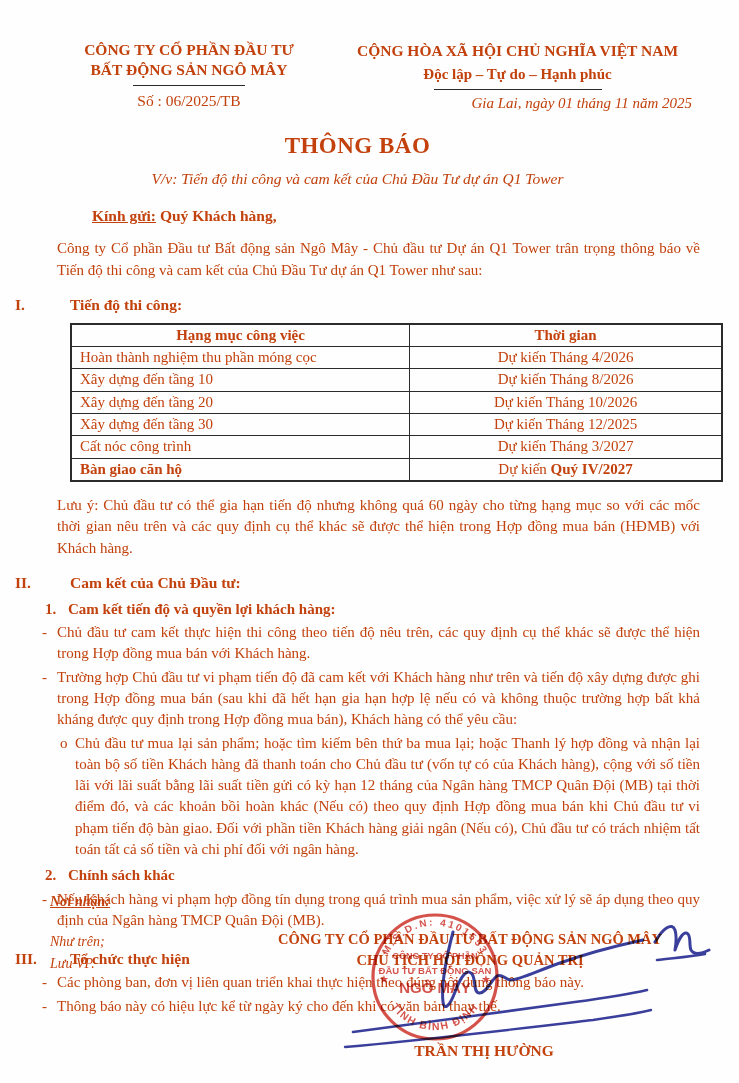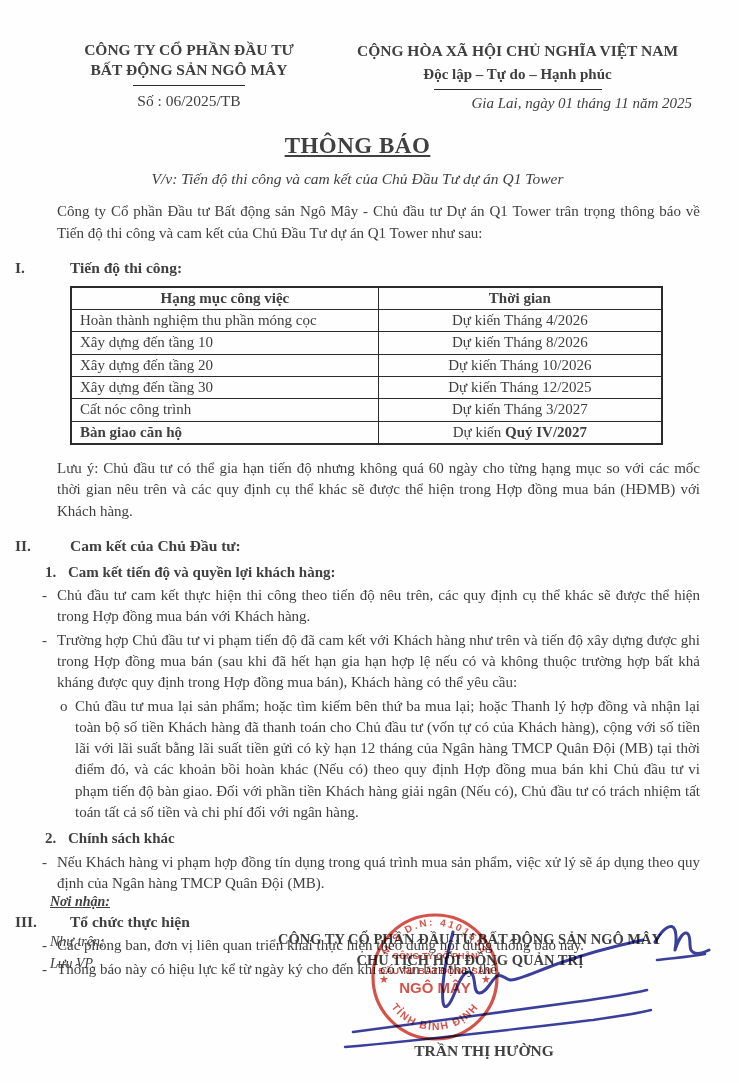--- a/index.html
+++ b/index.html
@@ -1,48 +1,48 @@
 <!DOCTYPE html>
 <html><head>
 <meta charset="utf-8">
 <style>
   * { margin:0; padding:0; box-sizing:border-box; }
   body { background:#ffffff; }
   .page {
     position:relative;
     width:739px; height:1083px;
     background:#fefefe;
-    color:#404040;
+    color:#c2410c;
     font-family:"Liberation Serif","DejaVu Serif",serif;
     font-size:15px;
     line-height:1.42;
     padding:40px 39px 0 15px;
     overflow:hidden;
   }
   
   .doc-header { display:flex; margin-left:28px; }
   .header-left { width:292px; text-align:center; }
   .company-line { font-weight:bold; font-size:15.5px; line-height:1.28; }
   .rule-left { width:112px; border-top:1.6px solid #2a2a2a; margin:5px auto 4px; }
   .doc-number { font-size:15.5px; }
   .header-right { flex:1; text-align:center; }
   .national-title { font-weight:bold; font-size:15.5px; }
   .national-motto { font-weight:bold; font-size:15px; margin-top:2px; }
   .rule-right { width:168px; border-top:1.6px solid #2a2a2a; margin:4px auto 3px; }
   .place-date { font-style:italic; font-size:15px; text-align:right; padding-right:8px; margin-top:2px; }
   
-  .doc-title { text-align:center; font-weight:bold; font-size:23px; margin-top:15px; letter-spacing:0.5px;text-decoration:underline; }
+  .doc-title { text-align:center; font-weight:bold; font-size:23px; margin-top:15px; letter-spacing:0.5px; }
   .doc-subject { text-align:center; font-style:italic; font-size:15.5px; margin-top:6px; }
   
   .greeting { margin:15px 0 0 77px; font-weight:bold; font-size:15.5px; }
   .greeting .g-label { text-decoration:underline; }
   .intro { margin:11px 0 0 42px; text-align:justify; }
   .sec { display:flex; margin-top:13px; font-weight:bold; font-size:15.5px; }
   .sec-num { width:55px; flex-shrink:0; }
-  .sched-table { border-collapse:collapse; margin:7px 0 0 55px; width:593px; border:2px solid #2b2b2b; }
+  .sched-table { border-collapse:collapse; margin:7px 0 0 55px; width:653px; border:2px solid #2b2b2b; }
   .sched-table th, .sched-table td { border:1px solid #2b2b2b; padding:0 8px; height:21px; font-size:15px; }
   .sched-table th { font-weight:bold; text-align:center; }
   .cell-item { text-align:left; }
   .cell-time { text-align:center; }
   .row-bold { font-weight:bold; }
   .note { margin:13px 0 0 42px; text-align:justify; }
   .sub { display:flex; margin:5px 0 0 30px; font-weight:bold; }
   .sub-num { width:23px; flex-shrink:0; }
   .dash-item { display:flex; margin:2px 0 0 27px; }
   .marker { width:15px; flex-shrink:0; }
@@ -76,20 +76,23 @@
       <div class="national-title">CỘNG HÒA XÃ HỘI CHỦ NGHĨA VIỆT NAM</div>
       <div class="national-motto">Độc lập – Tự do – Hạnh phúc</div>
       <div class="rule-right"></div>
       <div class="place-date">Gia Lai, ngày 01 tháng 11 năm 2025</div>
     </div>
   </div>
 
   <div class="doc-title">THÔNG BÁO</div>
   <div class="doc-subject">V/v: Tiến độ thi công và cam kết của Chủ Đầu Tư dự án Q1 Tower</div>
 
+  <div class="greeting">
+    <span class="g-label">Kính gửi:</span><span> Quý Khách hàng,</span>
+  </div>
   <div class="intro">Công ty Cổ phần Đầu tư Bất động sản Ngô Mây - Chủ đầu tư Dự án Q1 Tower trân trọng thông báo về Tiến độ thi công và cam kết của Chủ Đầu Tư dự án Q1 Tower như sau:</div>
 
   <div class="sec">
     <div class="sec-num">I.</div>
     <div>Tiến độ thi công:</div>
   </div>
 
   <table class="sched-table">
     <tbody>
         <tr>

